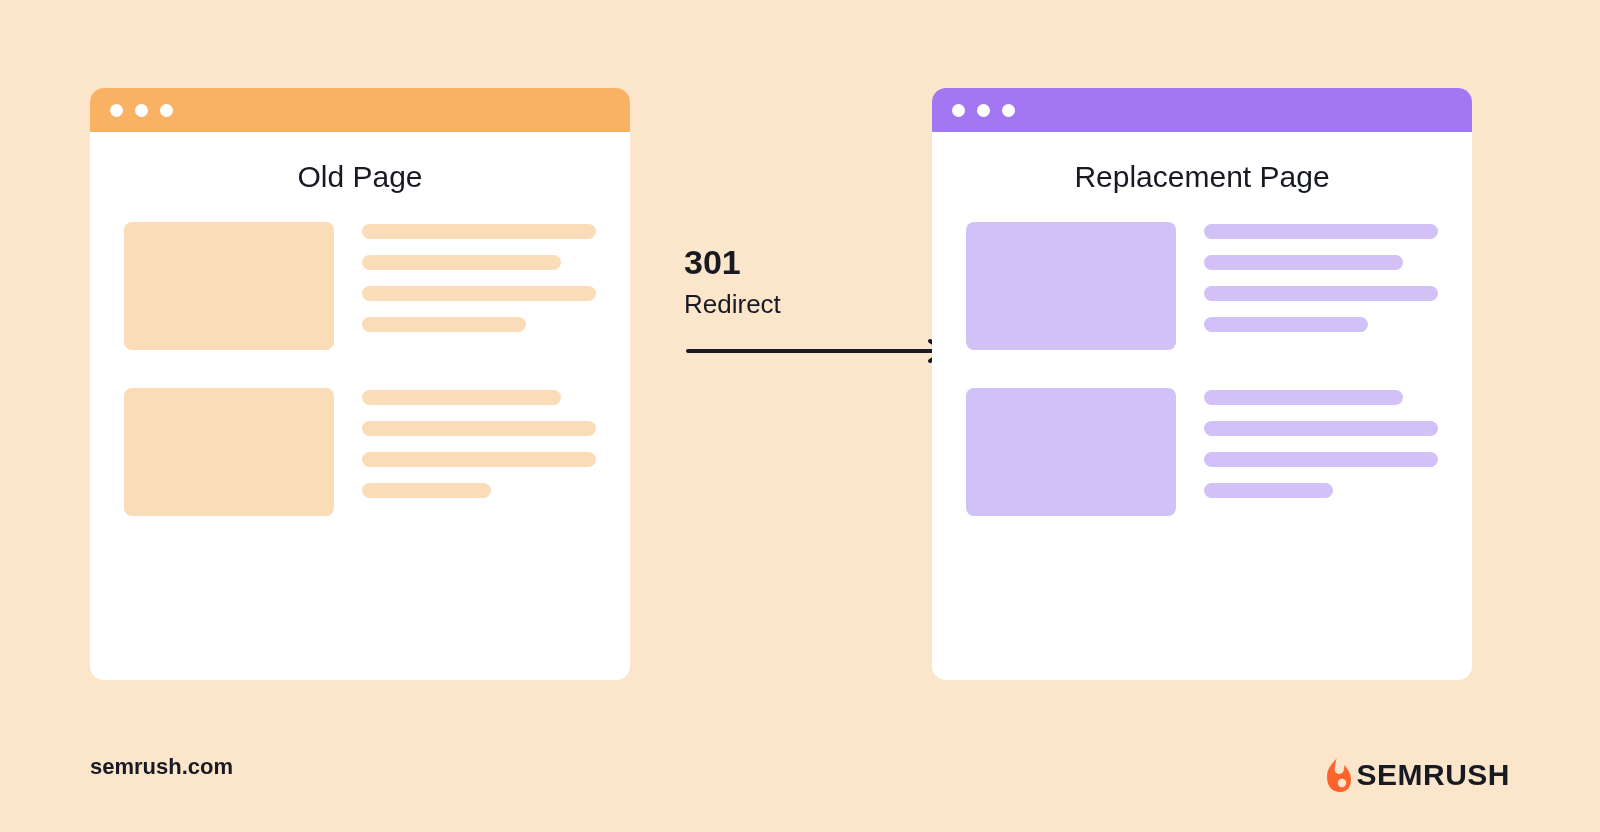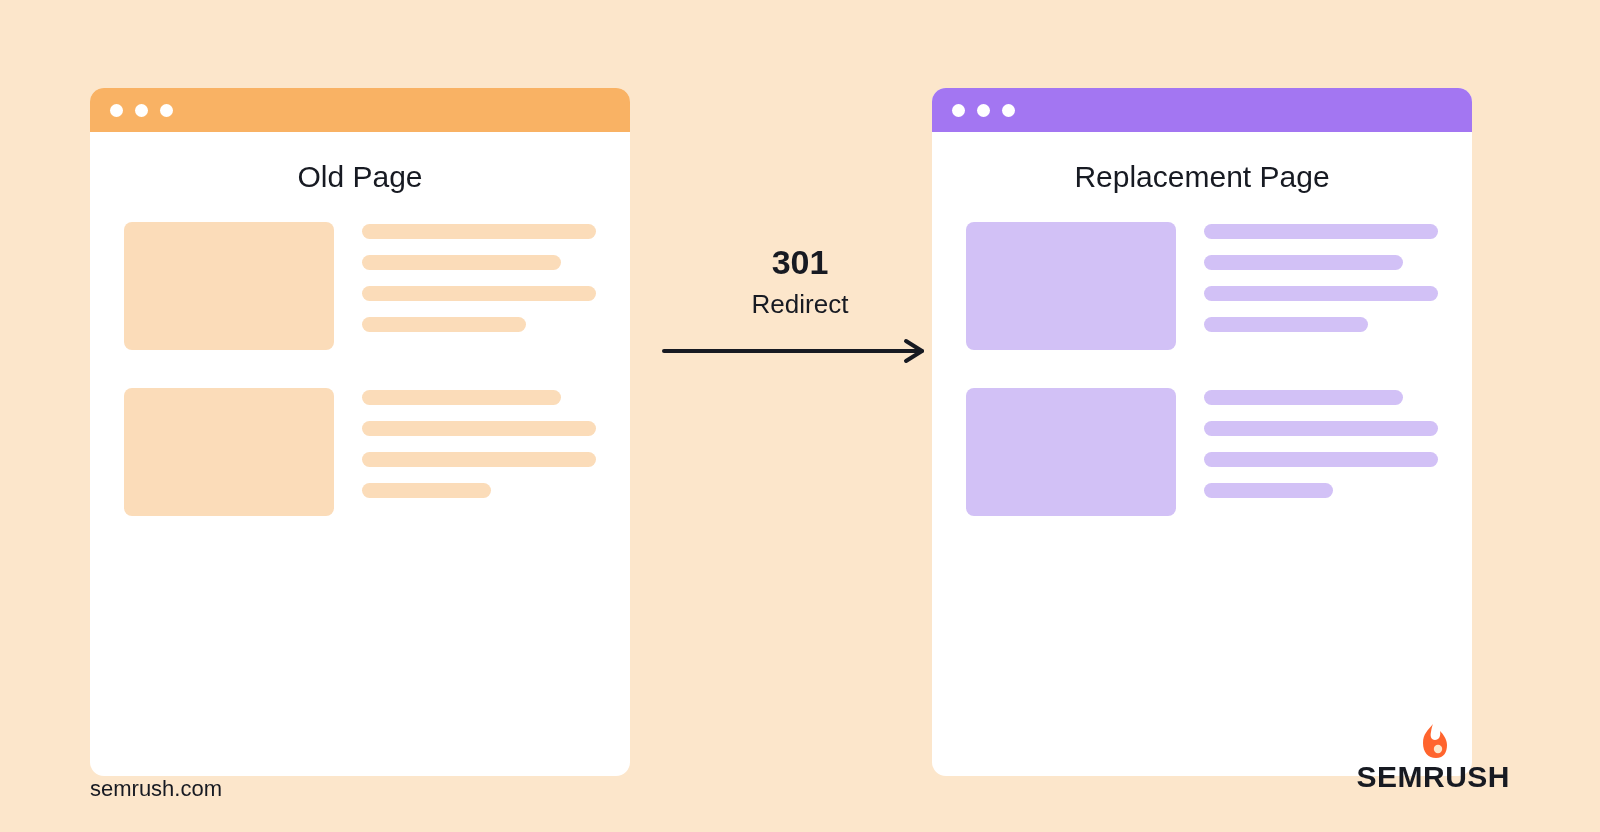--- a/index.html
+++ b/index.html
@@ -11,21 +11,21 @@
     color: #171a22;
   }
   .stage {
     position: relative;
     width: 100%;
     height: 100%;
   }
   .browser {
     position: absolute;
     width: 540px;
-    height: 688px;
+    height: 592px;
     background: #ffffff;
     border-radius: 14px;
     overflow: hidden;
     box-shadow: 0 0 0 0 rgba(0,0,0,0);
   }
   .browser.left  { left: 90px;  top: 88px; }
   .browser.right { left: 932px; top: 88px; }
 
   .titlebar {
     width: 100%;
@@ -74,55 +74,55 @@
   .line.w-full  { width: 100%; }
   .line.w-85    { width: 85%; }
   .line.w-70    { width: 70%; }
   .line.w-55    { width: 55%; }
 
   .tint-orange { background: #fbdcb9; }
   .tint-purple { background: #d2c1f6; }
 
   .redirect {
     position: absolute;
-    left: 660px;
+    left: 684px;
     top: 245px;
     width: 280px;
-    text-align: center;
+    text-align: left;
   }
   .redirect-code {
     font-size: 34px;
     font-weight: 700;
     line-height: 1;
   }
   .redirect-label {
     font-size: 26px;
     font-weight: 400;
     margin-top: 10px;
   }
   .arrow-svg {
     display: block;
     margin: 16px auto 0 auto;
   }
 
   .footer-url {
     position: absolute;
     left: 90px;
-    bottom: 30px;
+    bottom: 52px;
     font-size: 22px;
     color: #171a22;
+    font-weight: bold;
   }
   .brand {
     position: absolute;
     right: 90px;
     bottom: 38px;
     display: flex;
     align-items: center;
     gap: 0;
-    flex-direction: column;
   }
   .brand-name {
     font-size: 30px;
     font-weight: 800;
     letter-spacing: 0.5px;
     color: #171a22;
   }
 </style>
 </head>
 <body>

